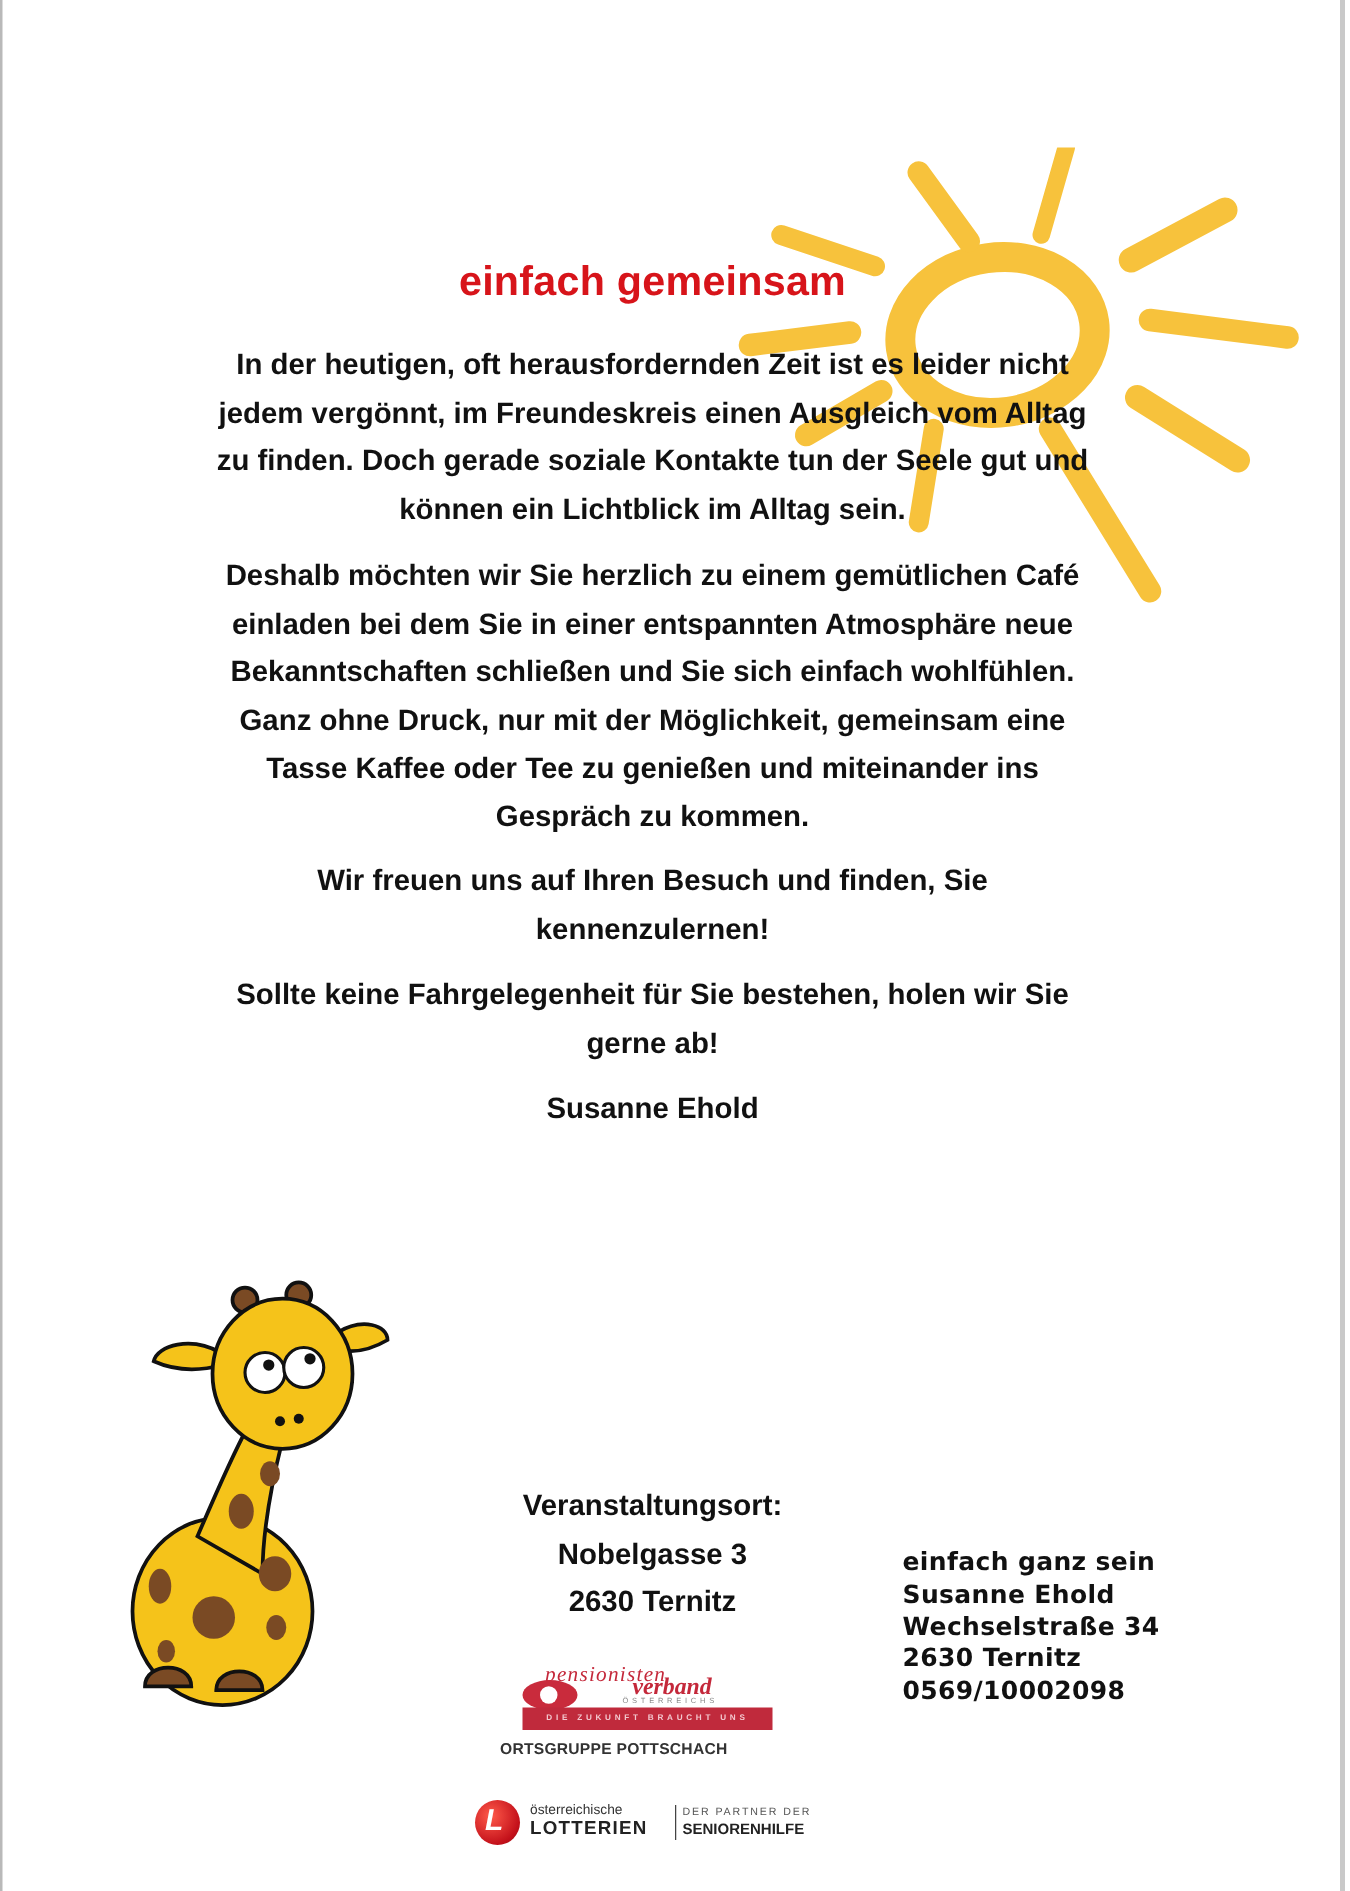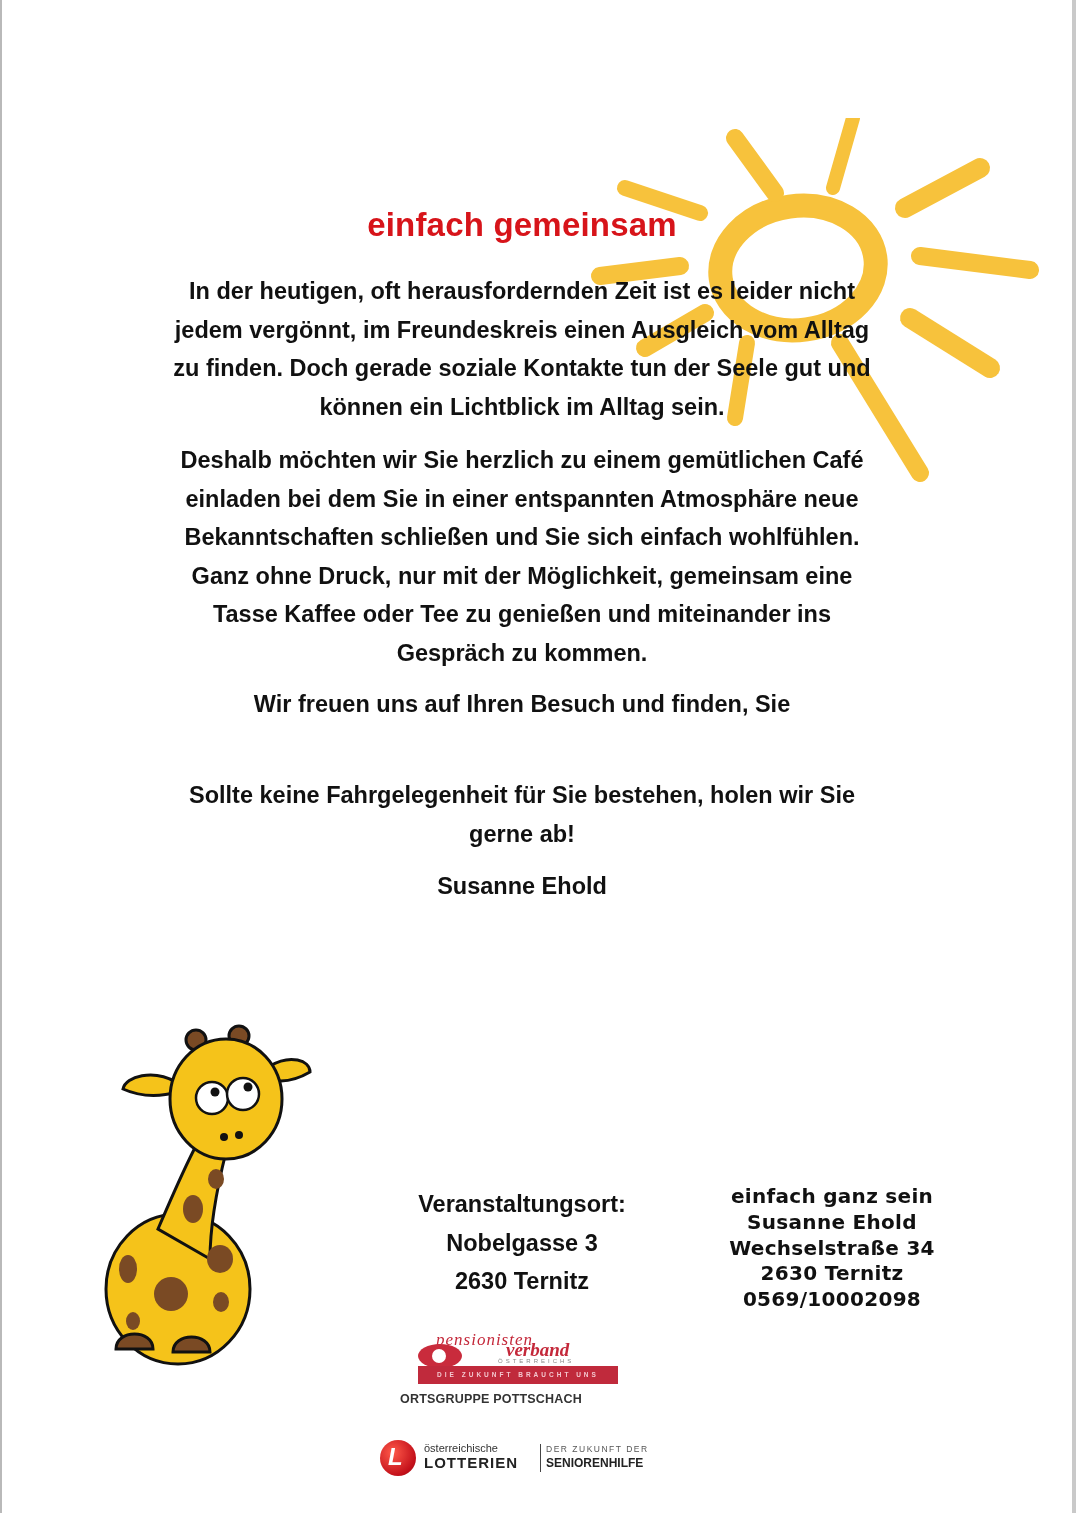--- a/index.html
+++ b/index.html
@@ -26,21 +26,21 @@
     .sig { top: 867px; }
 
     .dates { position: absolute; left: 300px; width: 444px; top: 920px; text-align: center;
              color: #111; font-weight: bold; font-size: 23.5px; }
     .dates .d { display: block; height: 53px; line-height: 38px; white-space: nowrap; }
 
     .venue { position: absolute; left: 340px; width: 364px; top: 1185px; text-align: center;
              color: #111; font-weight: bold; font-size: 23.5px; line-height: 38.5px; }
     .venue .ln { display: block; }
 
-    .contact { position: absolute; left: 722px; width: 220px; top: 1184px; text-align: center;
+    .contact { position: absolute; left: 722px; width: 220px; top: 1237px; 
                color: #111; font-weight: bold; font-size: 20px; line-height: 25.8px;
                font-family: "DejaVu Sans", sans-serif; letter-spacing: 0.3px; }
     .contact .ln { display: block; white-space: nowrap; }
 
     .giraffe { position: absolute; left: 98px; top: 1024px; width: 215px; height: 355px; }
 
     .pv-logo { position: absolute; left: 416px; top: 1330px; width: 204px; height: 56px; }
     .pv-top { position: absolute; left: 20px; top: 0; font-family: "Liberation Serif", serif;
               font-style: italic; font-size: 17px; color: #c4283a; letter-spacing: 1px; }
     .pv-circle { position: absolute; left: 2px; top: 14px; width: 44px; height: 24px;
@@ -104,20 +104,21 @@
     <span class="ln">Deshalb möchten wir Sie herzlich zu einem gemütlichen Café</span>
     <span class="ln">einladen bei dem Sie in einer entspannten Atmosphäre neue</span>
     <span class="ln">Bekanntschaften schließen und Sie sich einfach wohlfühlen.</span>
     <span class="ln">Ganz ohne Druck, nur mit der Möglichkeit, gemeinsam eine</span>
     <span class="ln">Tasse Kaffee oder Tee zu genießen und miteinander ins</span>
     <span class="ln">Gespräch zu kommen.</span>
   </div>
 
   <div class="body-text p3">
     <span class="ln">Wir freuen uns auf Ihren Besuch und finden, Sie</span>
+    <span class="ln">kennenzulernen!</span>
   </div>
 
   <div class="body-text p4">
     <span class="ln">Sollte keine Fahrgelegenheit für Sie bestehen, holen wir Sie</span>
     <span class="ln">gerne ab!</span>
   </div>
 
   <div class="body-text sig">Susanne Ehold</div>
 
 
@@ -183,16 +184,16 @@
   </div>
   <div class="pv-ort">ORTSGRUPPE POTTSCHACH</div>
 
   <div class="lotto">
     <div class="lotto-ball">
         <span>L</span>
       </div>
     <span class="lotto-t1">österreichische</span>
     <span class="lotto-t2">LOTTERIEN</span>
     <div class="lotto-div"></div>
-    <span class="lotto-t3">DER ZUKUNFT DER</span>
+    <span class="lotto-t3">DER PARTNER DER</span>
     <span class="lotto-t4">SENIORENHILFE</span>
   </div>
 </div>
 
 </body></html>

